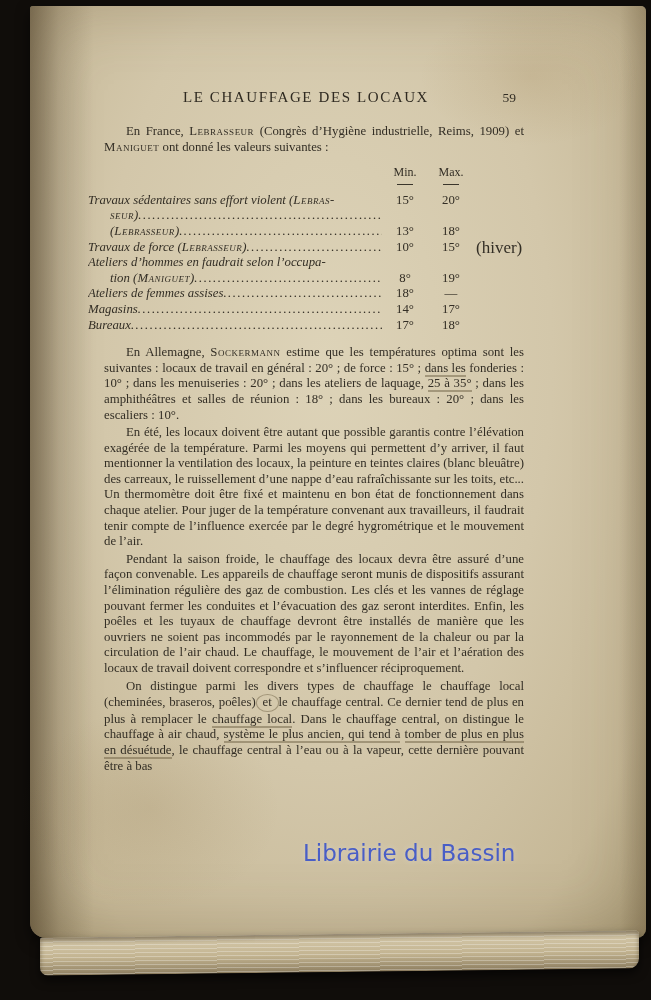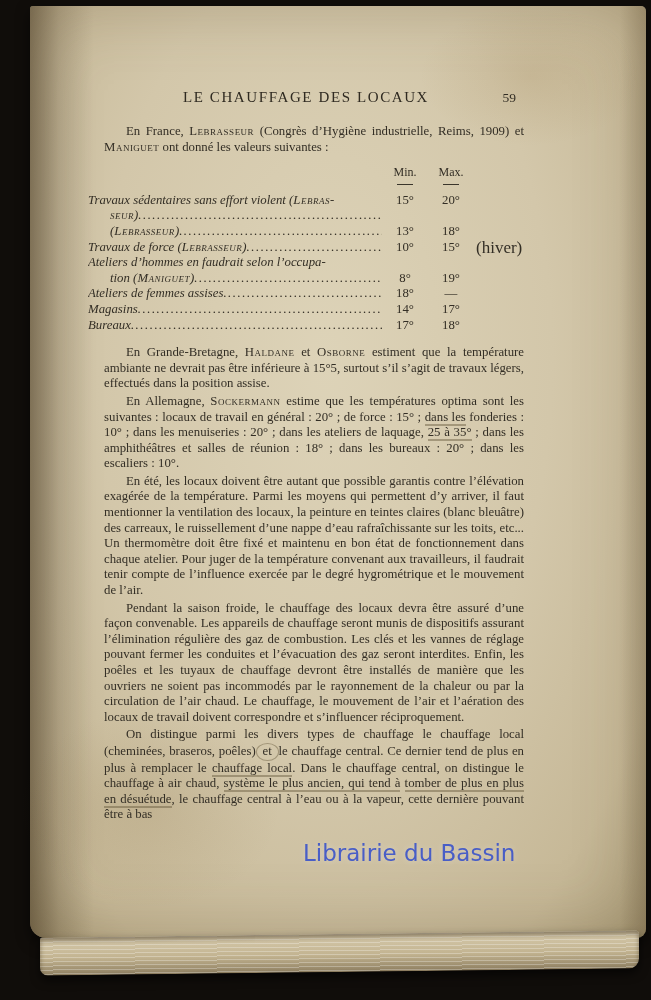--- a/index.html
+++ b/index.html
@@ -170,21 +170,20 @@
         <div class="t-row">
           <div class="t-label">
             <div class="tl"><span>Bureaux</span><span class="dots">............................................................................................................</span></div>
           </div>
           <div class="t-min">17°</div>
           <div class="t-max">18°</div>
           <div class="t-note"></div>
         </div>
       </div>
 
-      <p><span>En Grande-Bretagne, </span><span class="sc">Haldane</span><span> et </span><span class="sc">Osborne</span><span> estiment que la température ambiante ne devrait pas être inférieure à 15°5, surtout s’il s’agit de travaux légers, effectués dans la position assise.</span></p>
 
       <p><span>En Allemagne, </span><span class="sc">Sockermann</span><span> estime que les températures optima sont les suivantes : locaux de travail en général : 20° ; de force : 15° ; </span><span class="pencil">dans les</span><span> fonderies : 10° ; dans les menuiseries : 20° ; dans les ateliers de laquage, </span><span class="pencil">25 à 35°</span><span> ; dans les amphithéâtres et salles de réunion : 18° ; dans les bureaux : 20° ; dans les escaliers : 10°.</span></p>
 
 
       <p>En été, les locaux doivent être autant que possible garantis contre l’élévation exagérée de la température. Parmi les moyens qui permettent d’y arriver, il faut mentionner la ventilation des locaux, la peinture en teintes claires (blanc bleuâtre) des carreaux, le ruissellement d’une nappe d’eau rafraîchissante sur les toits, etc... Un thermomètre doit être fixé et maintenu en bon état de fonctionnement dans chaque atelier. Pour juger de la température convenant aux travailleurs, il faudrait tenir compte de l’influence exercée par le degré hygrométrique et le mouvement de l’air.</p>
 
       <p>Pendant la saison froide, le chauffage des locaux devra être assuré d’une façon convenable. Les appareils de chauffage seront munis de dispositifs assurant l’élimination régulière des gaz de combustion. Les clés et les vannes de réglage pouvant fermer les conduites et l’évacuation des gaz seront interdites. Enfin, les poêles et les tuyaux de chauffage devront être installés de manière que les ouvriers ne soient pas incommodés par le rayonnement de la chaleur ou par la circulation de l’air chaud. Le chauffage, le mouvement de l’air et l’aération des locaux de travail doivent correspondre et s’influencer réciproquement.</p>
 
       <p><span>On distingue parmi les divers types de chauffage le chauffage local (cheminées, braseros, poêles) </span><span class="oval">et</span><span> le chauffage central. Ce dernier tend de plus en plus à remplacer le </span><span class="pencil">chauffage local</span><span>. Dans le chauffage central, on distingue le chauffage à air chaud, </span><span class="pencil">système le plus ancien, qui tend à</span><span> </span><span class="pencil">tomber de plus en plus en désuétude</span><span>, le chauffage central à l’eau ou à la vapeur, cette dernière pouvant être à bas</span></p>
 

